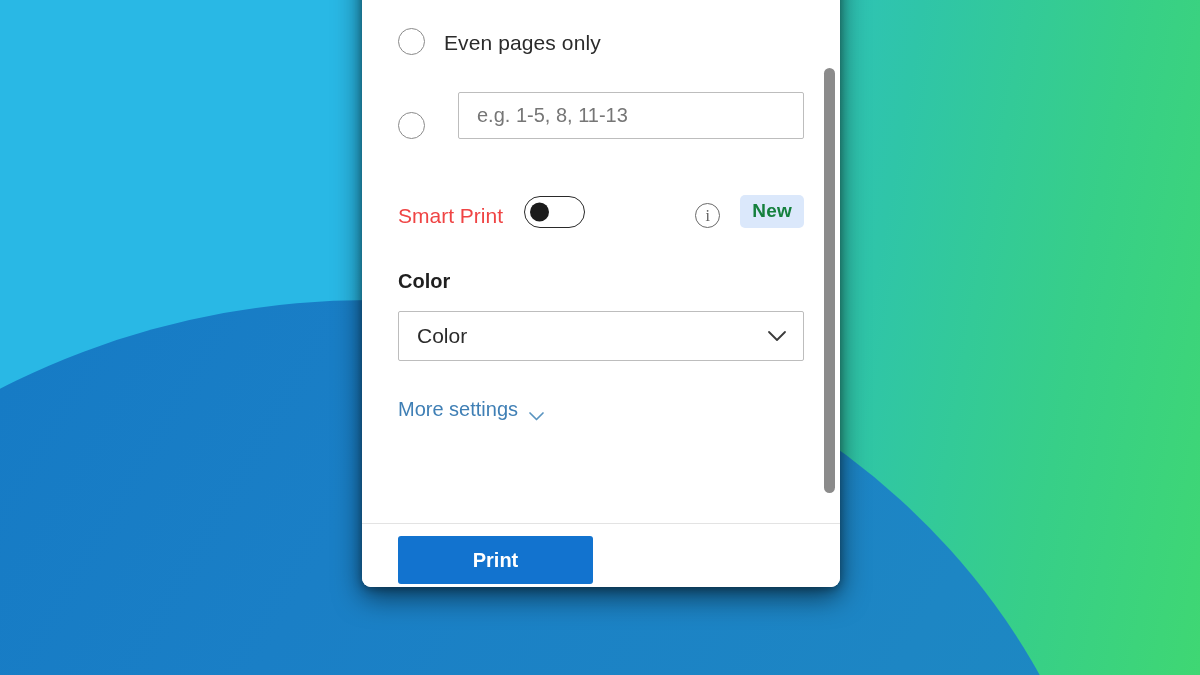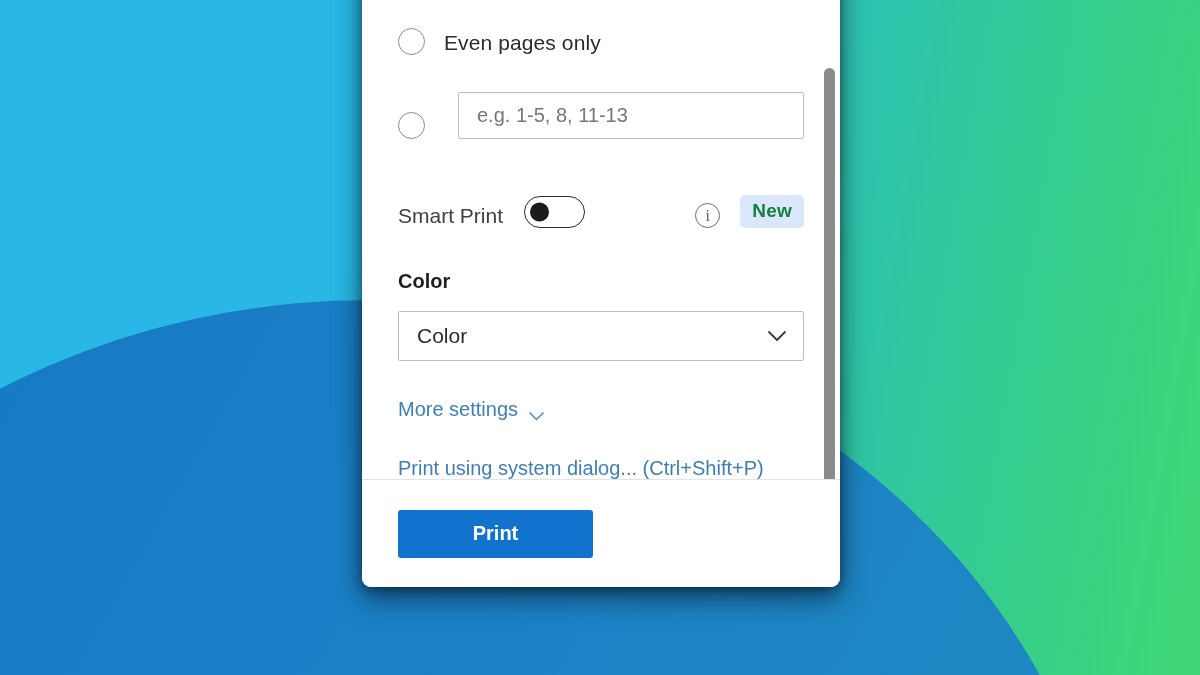--- a/index.html
+++ b/index.html
@@ -95,21 +95,21 @@
   }
   .range-input input::placeholder { color: #767676; }
 
   
   #smart-print-row {
     margin-top: 55px;
     height: 34px;
   }
   .sp-label {
     font-size: 21px;
-    color: #404040;
+    color: #ef4444;
   }
   .toggle {
     margin-left: 21px;
     width: 61px; height: 32px;
     border: 1.8px solid #2a2a2a;
     border-radius: 16px;
     background: #ffffff;
     position: relative;
     flex: 0 0 auto;
   }
@@ -200,25 +200,24 @@
     position: absolute;
     right: 2px;
     width: 11px;
     border-radius: 6px;
     background: #8b8b8b;
   }
 
   
   #dialog-footer {
     flex: 0 0 auto;
-    height: 108px;
+    height: 64px;
     border-top: 1px solid #e3e3e3;
     display: flex;
-    align-items: center;
-    padding: 0 36px;
+    padding: 12px 36px;
     background: #fff;
   }
   .btn {
     height: 48px;
     font-size: 20px;
     border: none;
     border-radius: 3px;
     cursor: pointer;
     font-family: "Liberation Sans", sans-serif;
   }
@@ -283,23 +282,20 @@
       <a class="link" href="#">
         <span>More settings</span>
         <span class="chev-sm">
           <svg viewBox="0 0 17 11" width="17" height="11">
             <path d="M2 2 L8.5 8.5 L15 2" fill="none" stroke="#5a94c0" stroke-width="1.7" stroke-linecap="round" stroke-linejoin="round"></path>
           </svg>
         </span>
       </a>
     </div>
 
-    <div id="system-dialog-row">
-      <a class="link" href="#">Print using system dialog... (Ctrl+Shift+P)</a>
-    </div>
 
     <div id="scrollbar-track">
       <div id="scrollbar-thumb" style="top:188px; height:425px;"></div>
     </div>
 
   </div>
 
   <div id="dialog-footer">
     <button class="btn" id="print-button">Print</button>
   </div>

